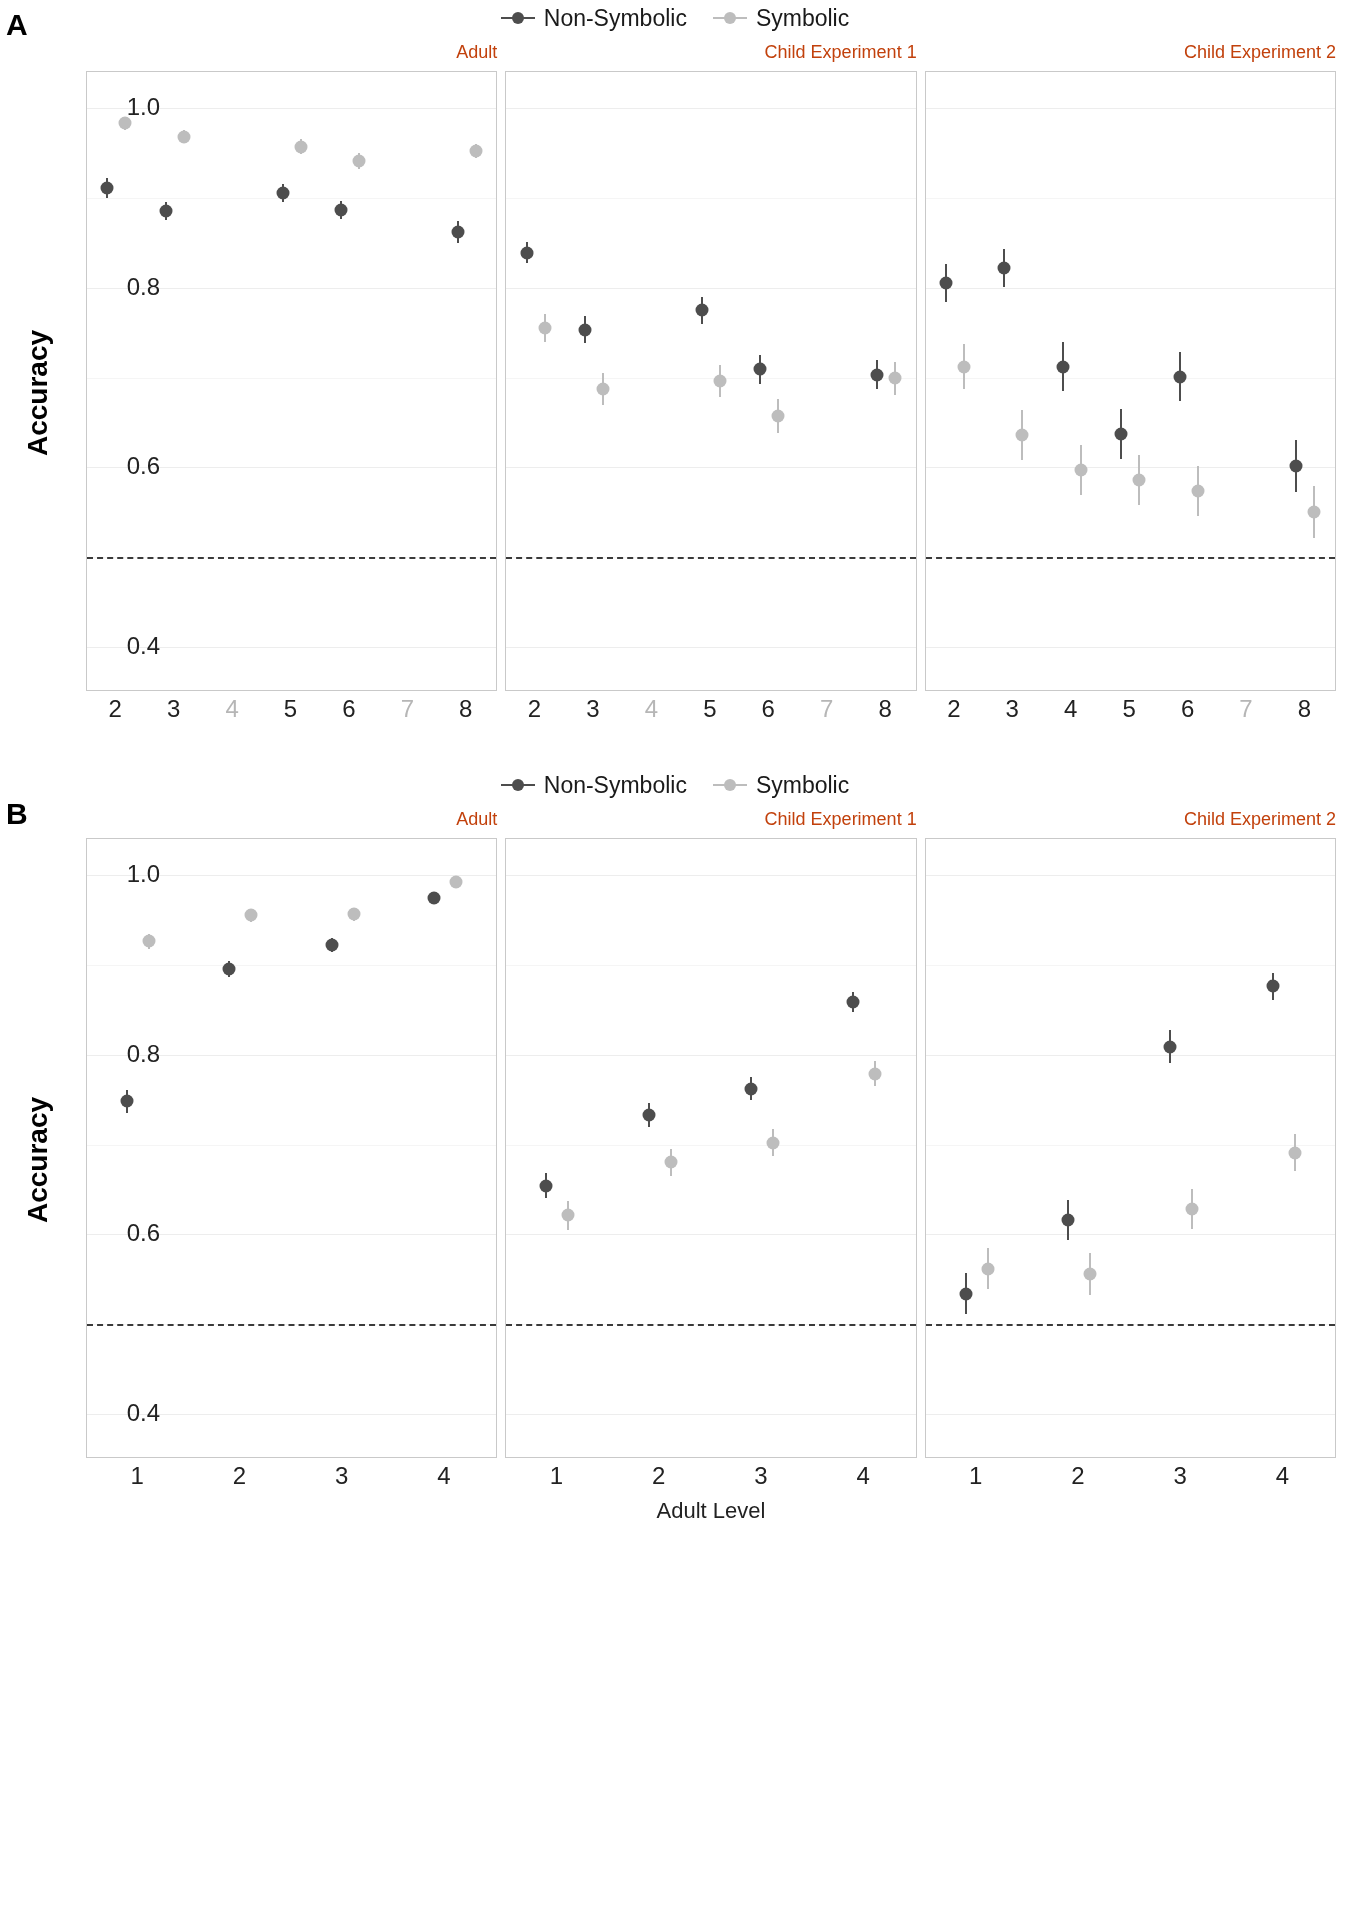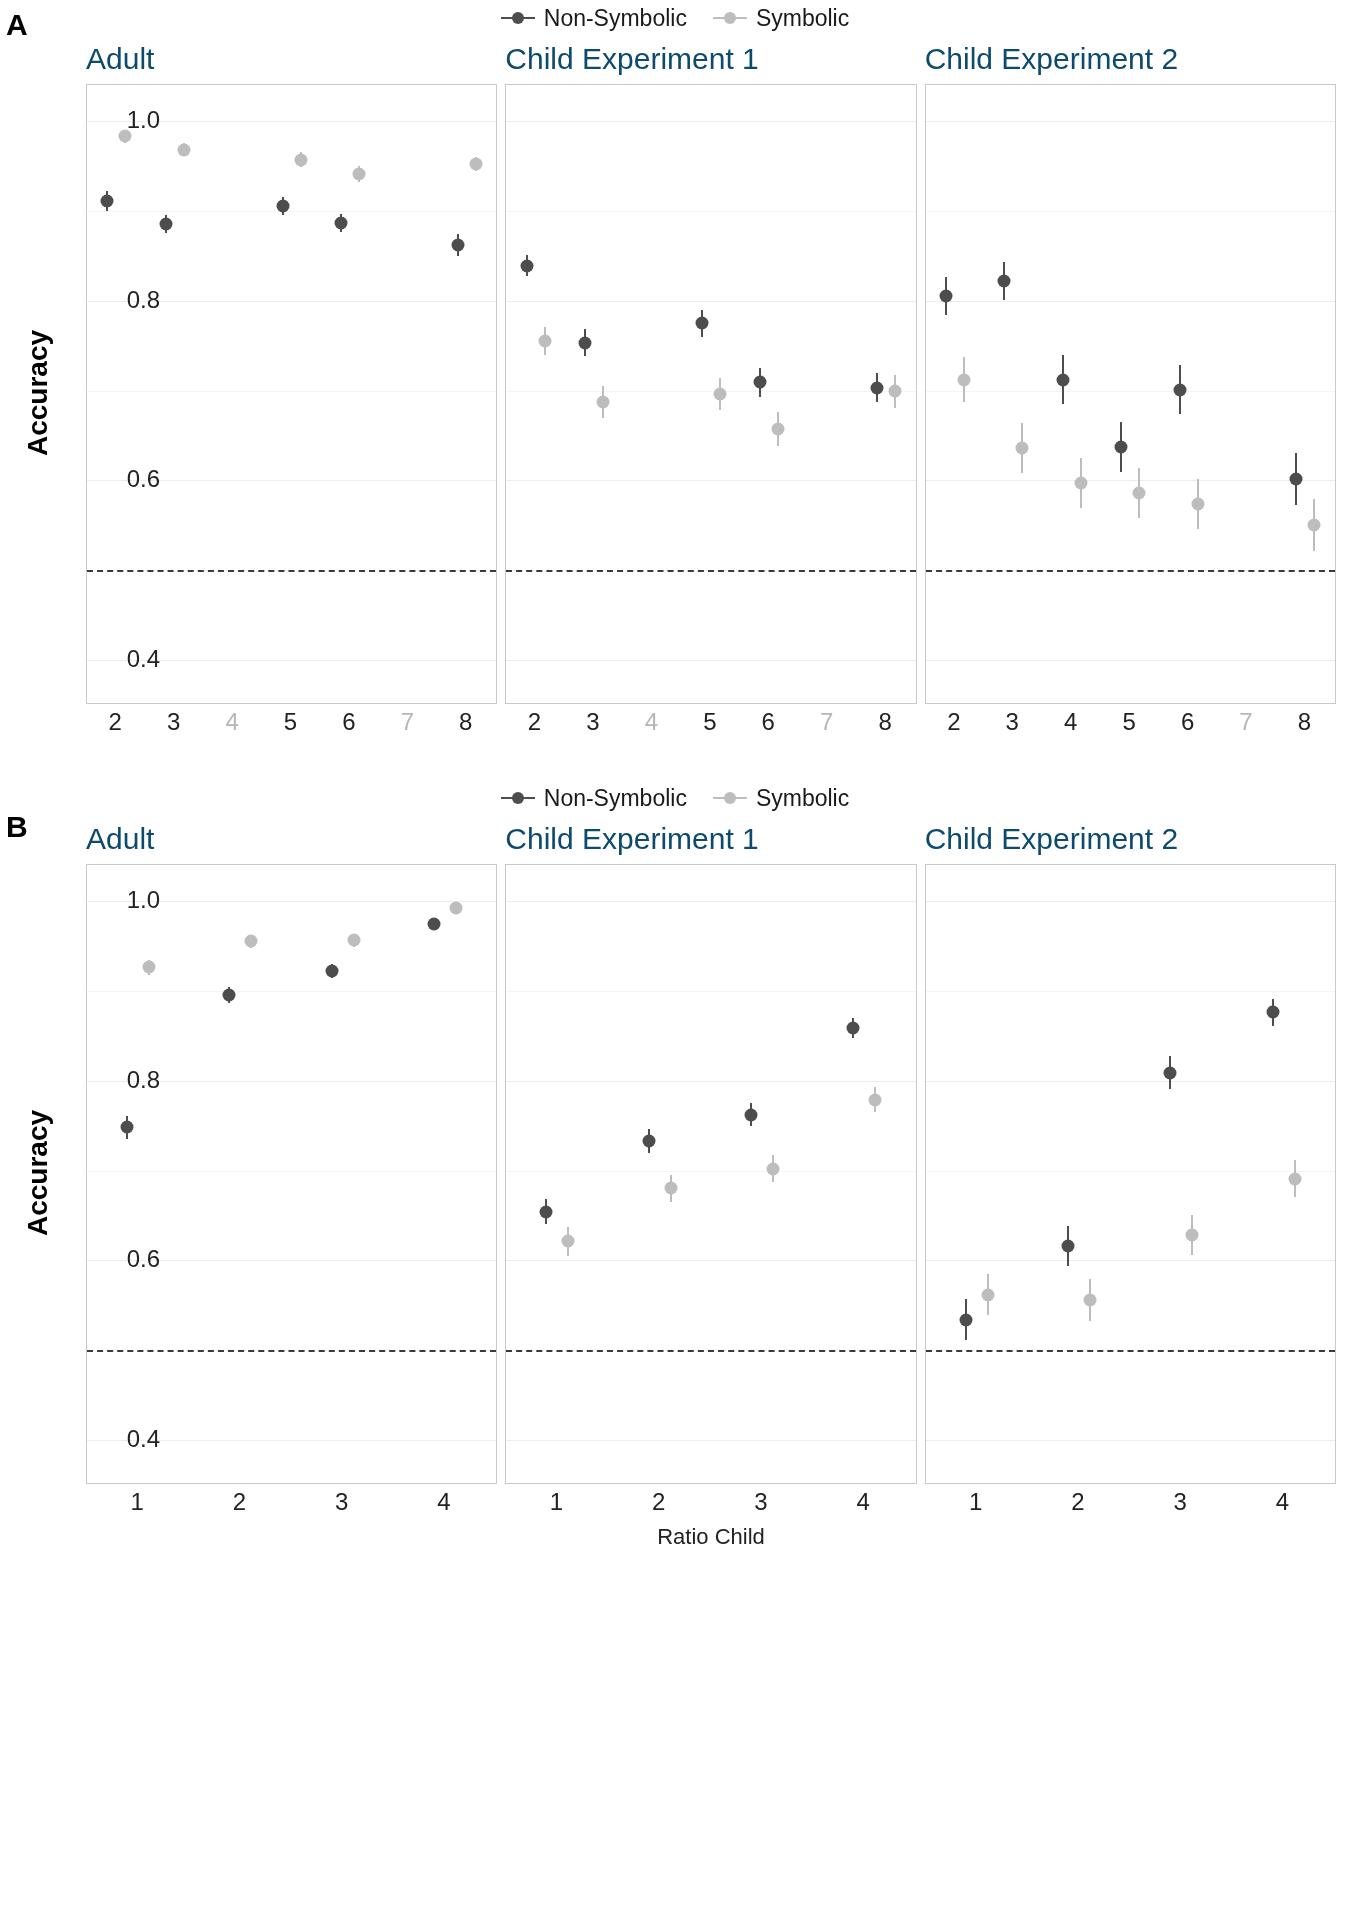--- a/index.html
+++ b/index.html
@@ -18,21 +18,21 @@
   }
   .legend-item{display:flex;align-items:center;gap:9px;}
   .legend-line{display:inline-block;width:34px;height:2px;position:relative;}
   .legend-line::after{
     content:"";position:absolute;left:11px;top:-5px;width:12px;height:12px;border-radius:50%;
   }
   .legend-label{font-size:23px;}
 
   .strip-row{display:flex;margin-left:86px;margin-right:14px;}
   .strip{
-    flex:1;text-align:left;font-size:30px;color:#0c4a6e;padding:6px 0 8px 0;
+    flex:1;text-align:right;font-size:18px;color:#c2410c;padding:6px 0 8px 0;
   }
   .strip + .strip{margin-left:8px;}
 
   .plot-row{display:flex;margin-left:86px;margin-right:14px;position:relative;}
   .facet{
     flex:1;position:relative;border:1px solid #c9c9c9;background:#ffffff;
     box-sizing:border-box;
   }
   .facet + .facet{margin-left:8px;}
 
@@ -350,17 +350,17 @@
           <span data-name="x-tick-label" style="left: 357.875px;">4</span>
         </div>
       <div class="xaxis" data-name="x-axis-child2-b">
           <span data-name="x-tick-label" style="left: 51.125px;">1</span>
           <span data-name="x-tick-label" style="left: 153.375px;">2</span>
           <span data-name="x-tick-label" style="left: 255.625px;">3</span>
           <span data-name="x-tick-label" style="left: 357.875px;">4</span>
         </div>
     </div>
 
-    <div class="xlab" data-name="x-axis-title-b">Ratio Child</div>
+    <div class="xlab" data-name="x-axis-title-b">Adult Level</div>
     <div class="ylab" id="ylabB" data-name="y-axis-title-b" style="left: 22px; top: 456px;">Accuracy</div>
   </div>
 
 </div>
 
 </body></html>

